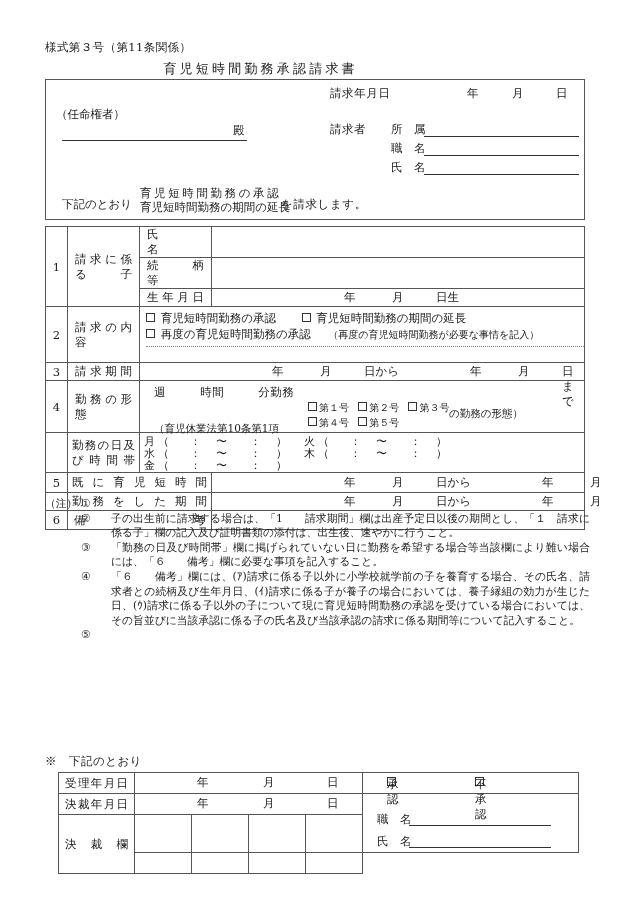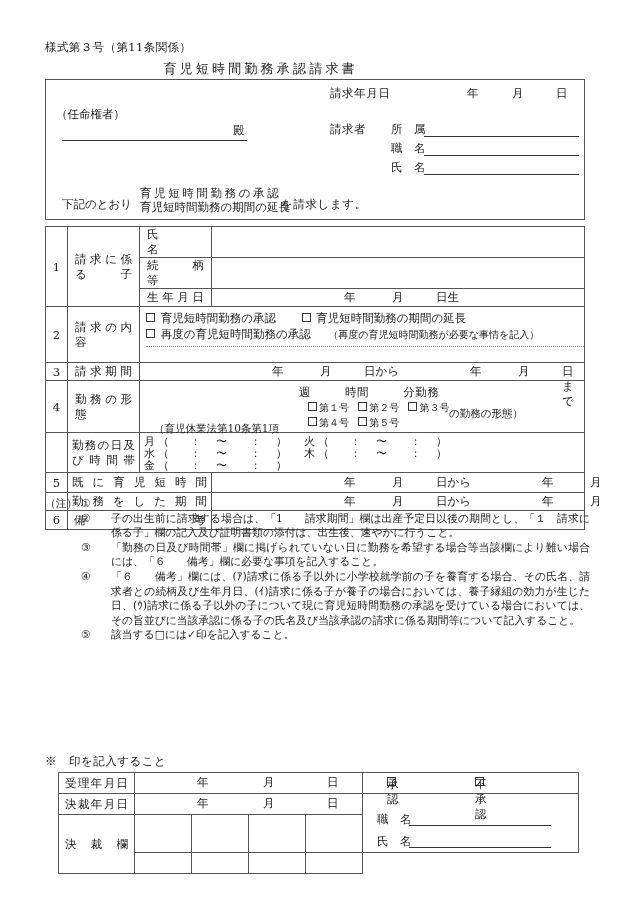--- a/index.html
+++ b/index.html
@@ -130,21 +130,21 @@
   .dateline { position: relative; height: 17px; }
   .dateline span { position: absolute; top: 1px; }
   .d-y1 { left: 132px; }
   .d-m1 { left: 180px; }
   .d-f1 { left: 224px; }
   .d-y2 { left: 330px; }
   .d-m2 { left: 378px; }
   .d-f2 { left: 422px; }
 
   
-  #r4-line1 { padding: 4px 0 0 14px; letter-spacing: 0.5px; text-align: center; }
+  #r4-line1 { padding: 4px 0 0 14px; letter-spacing: 0.5px; }
   #r4-line1 .w1 { margin-right: 30px; }
   #r4-line1 .w2 { margin-right: 30px; }
   #r4-line2 { position: relative; height: 32px; padding-left: 14px; }
   #r4-law { position: absolute; left: 14px; top: 22px; font-size: 10.5px; }
   #r4-nos { position: absolute; left: 168px; top: 0px; line-height: 15px; font-size: 10px; }
   #r4-nos .no { margin-right: 6px; }
   #r4-suffix { position: absolute; left: 309px; top: 7px; font-size: 10.5px; }
 
   
   #sched { position: relative; height: 38px; font-size: 11px; padding: 1px 0 0 4px; }
@@ -467,25 +467,24 @@
     <div class="note-item ni-rest">
       <span class="note-marker">③</span>
       <span class="note-body">「勤務の日及び時間帯」欄に掲げられていない日に勤務を希望する場合等当該欄により難い場合には、「６　　備考」欄に必要な事項を記入すること。</span>
     </div>
     <div class="note-item ni-rest">
       <span class="note-marker">④</span>
       <span class="note-body">「６　　備考」欄には、(ｱ)請求に係る子以外に小学校就学前の子を養育する場合、その氏名、請求者との続柄及び生年月日、(ｲ)請求に係る子が養子の場合においては、養子縁組の効力が生じた日、(ｳ)請求に係る子以外の子について現に育児短時間勤務の承認を受けている場合においては、その旨並びに当該承認に係る子の氏名及び当該承認の請求に係る期間等について記入すること。</span>
     </div>
     <div class="note-item ni-rest">
       <span class="note-marker">⑤</span>
-      <span class="note-body" style="text-align-last:left">該当する□には✓印を記入すること。</span>
     </div>
   </div>
 
-  <div class="abs" id="appointer-section-title">※　印を記入すること</div>
+  <div class="abs" id="appointer-section-title">※　下記のとおり</div>
 
   <table class="abs" id="bottom-table">
     <colgroup>
       <col style="width:76px">
       <col style="width:57px">
       <col style="width:57px">
       <col style="width:57px">
       <col style="width:57px">
       <col style="width:216px">
     </colgroup>

